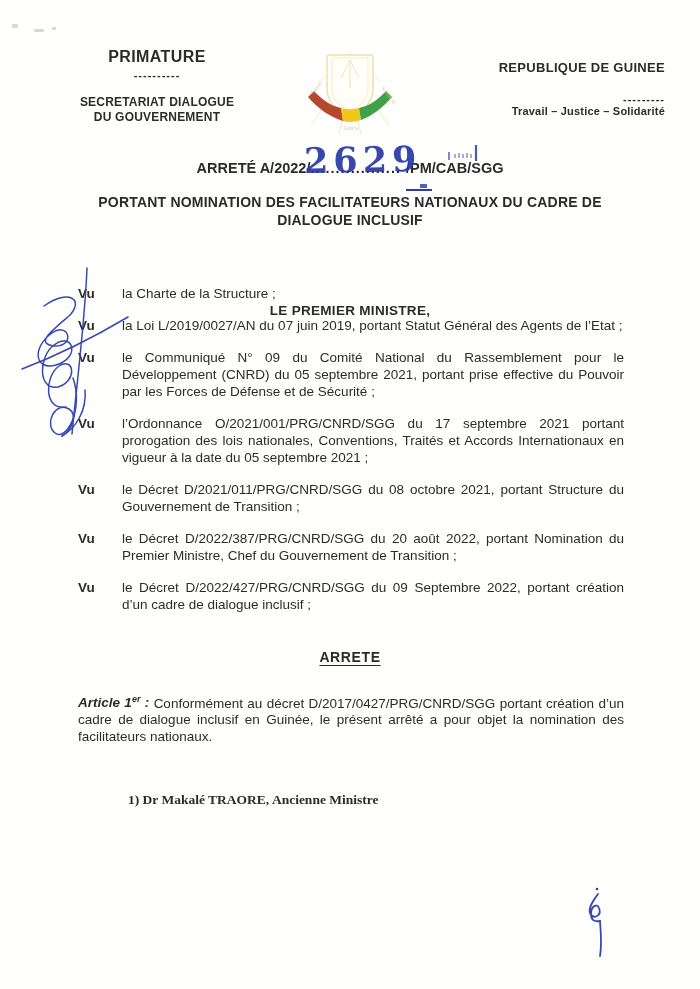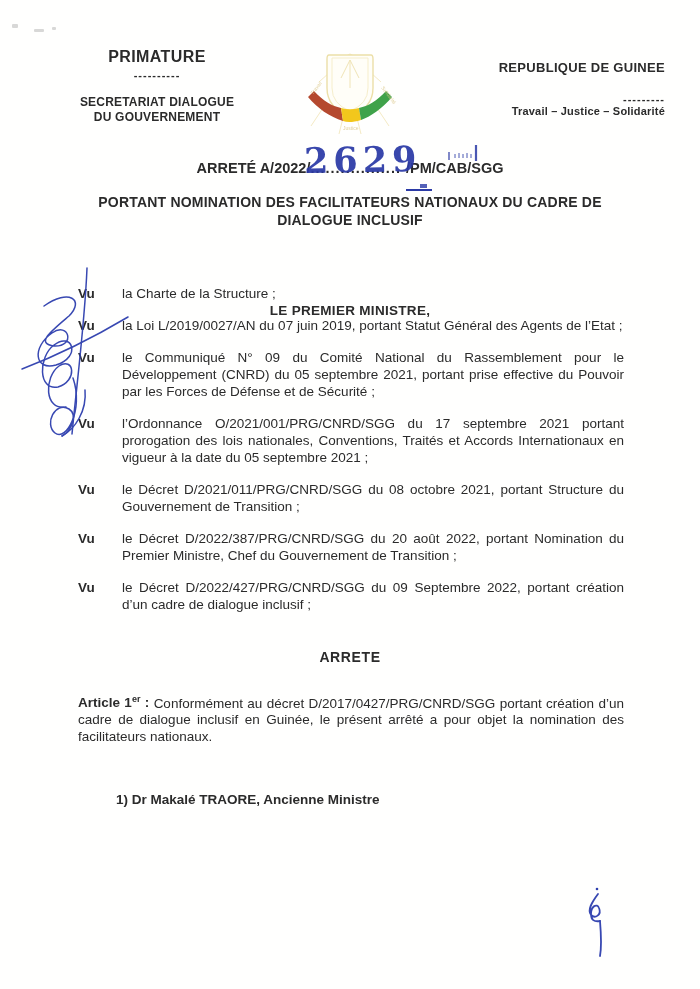--- a/index.html
+++ b/index.html
@@ -34,26 +34,26 @@
   .salutation{position:absolute;left:0;top:257px;width:100%;text-align:center;
     font-weight:bold;font-size:13.5px;letter-spacing:.3px;margin-top:46px;}
   
   .visas{position:absolute;left:78px;top:285px;width:546px;}
   .visa{display:flex;margin-bottom:15px;font-size:13.5px;line-height:17px;}
   .visa-label{width:44px;flex:0 0 44px;font-weight:bold;}
   .visa-text{flex:1;text-align:justify;}
   
   .decision{position:absolute;left:0;top:649px;width:100%;text-align:center;
     font-weight:bold;font-size:14px;letter-spacing:.6px;}
-  .decision span{text-underline-offset:3px;}
+  .decision span{text-decoration:underline;text-underline-offset:3px;}
   .articles{position:absolute;left:78px;top:677px;width:546px;}
   .article{font-size:13.5px;line-height:17px;text-align:justify;margin-bottom:16px;}
-  .article b{font-weight:bold;}
+  .article b{font-weight:bold;font-style:italic;}
   .article sup{font-size:9px;}
-  .facilitators{position:absolute;left:116px;top:791px;width:450px;}
+  .facilitators{position:absolute;left:128px;top:791px;width:450px;font-family:Liberation Serif, serif;}
   .fac-item{font-weight:bold;font-size:13.5px;line-height:17px;margin-bottom:10px;}
   
   .signature{position:absolute;left:14px;top:260px;width:122px;height:195px;pointer-events:none;}
   .paraph{position:absolute;left:578px;top:885px;width:38px;height:80px;pointer-events:none;}
   .speck{position:absolute;background:#a9a9a9;opacity:.45;border-radius:1px;}
   .sp1{left:12px;top:24px;width:6px;height:4px;}
   .sp2{left:34px;top:29px;width:10px;height:3px;}
   .sp3{left:52px;top:27px;width:4px;height:3px;}
 </style>
 </head>

